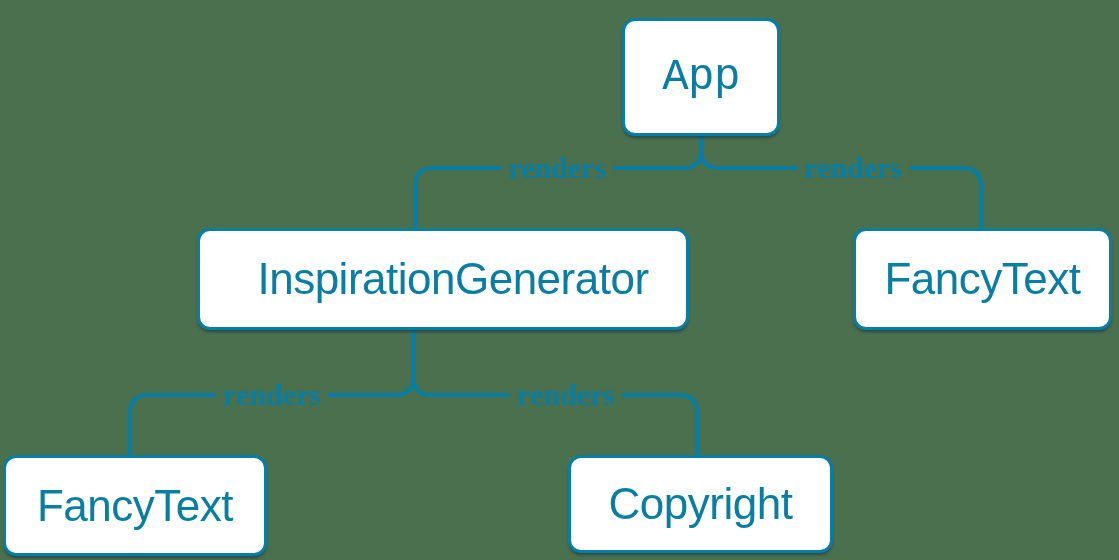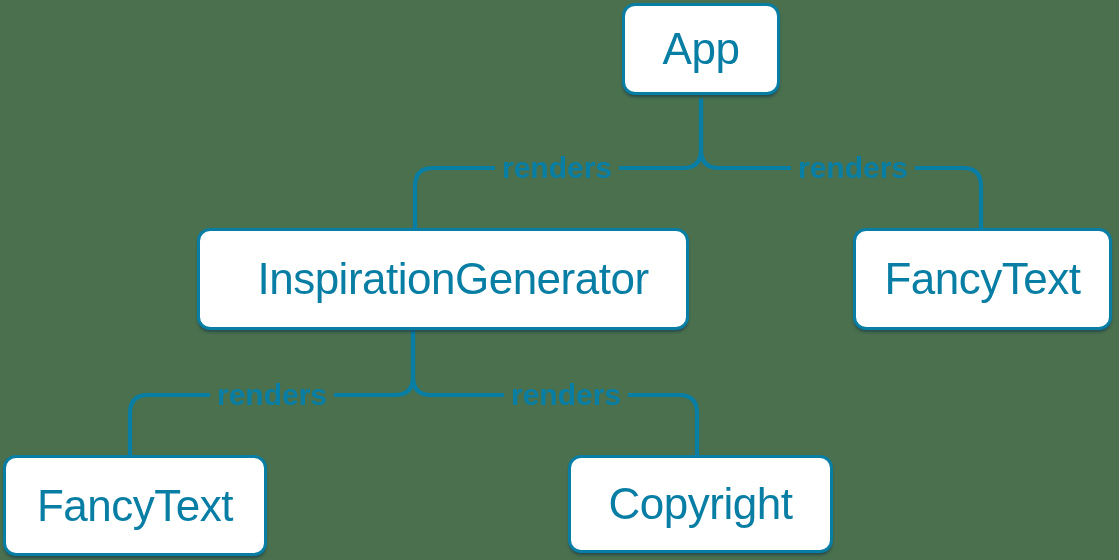--- a/index.html
+++ b/index.html
@@ -54,40 +54,41 @@
   .edge-label {
     position: absolute;
     transform: translate(-50%, -50%);
     background: var(--background);
     color: var(--line);
     font-size: 30px;
     font-weight: 600;
     padding: 0 7px;
     line-height: 1.15;
     white-space: nowrap;
+    font-family: Liberation Serif, serif;
   }
 </style>
 </head>
 <body>
 
 <div class="stage">
 
   <svg class="edges" viewBox="0 0 1119 560" aria-hidden="true">
     <path d="M 701 100 V 150 Q 701 168 683 168 H 433 Q 415 168 415 186 V 228"></path>
     <path d="M 701 100 V 150 Q 701 168 719 168 H 963 Q 981 168 981 186 V 228"></path>
     <path d="M 413 330 V 377 Q 413 395 395 395 H 148 Q 130 395 130 413 V 455"></path>
     <path d="M 413 330 V 377 Q 413 395 431 395 H 679 Q 697 395 697 413 V 455"></path>
   </svg>
 
   <span class="edge-label" style="left:557px; top:168px;">renders</span>
   <span class="edge-label" style="left:853px; top:168px;">renders</span>
   <span class="edge-label" style="left:272px; top:395px;">renders</span>
   <span class="edge-label" style="left:566px; top:395px;">renders</span>
 
-  <div class="node" style="left:622px; top:3px; width:158px; height:92px;">
+  <div class="node" style="left:622px; top:18px; width:158px; height:118px;font-family:Liberation Mono, monospace;">
     <span>App</span>
   </div>
 
   <div class="node" style="left:197px; top:228px; width:492px; height:102px;padding-left:20px;">
     <span>InspirationGenerator</span>
   </div>
 
   <div class="node" style="left:853px; top:228px; width:259px; height:102px;">
     <span>FancyText</span>
   </div>

